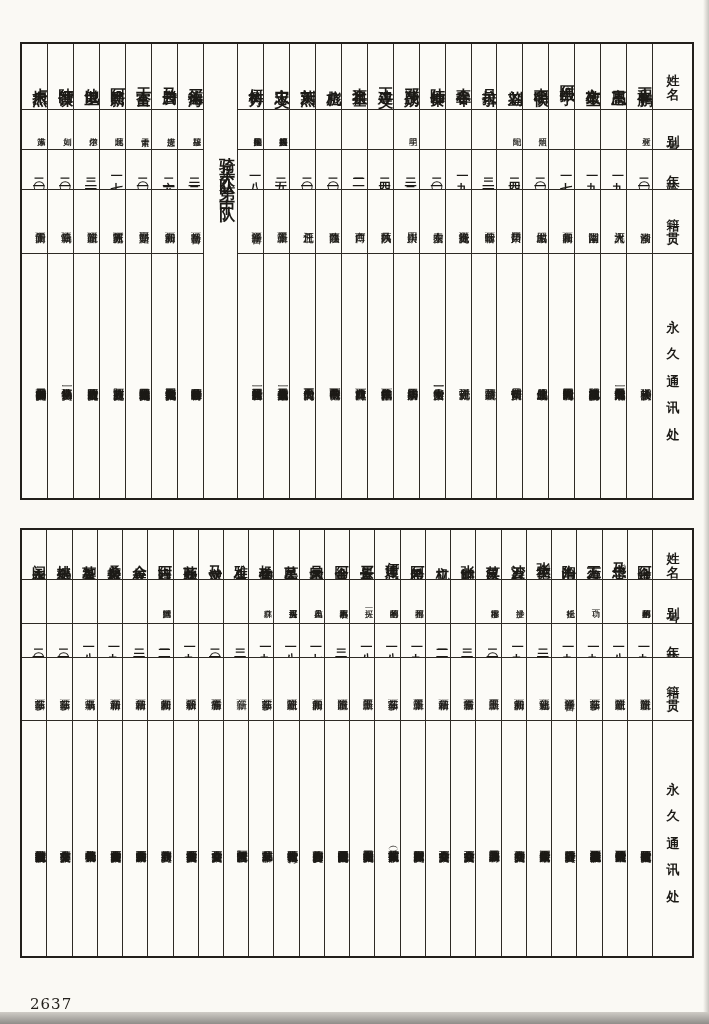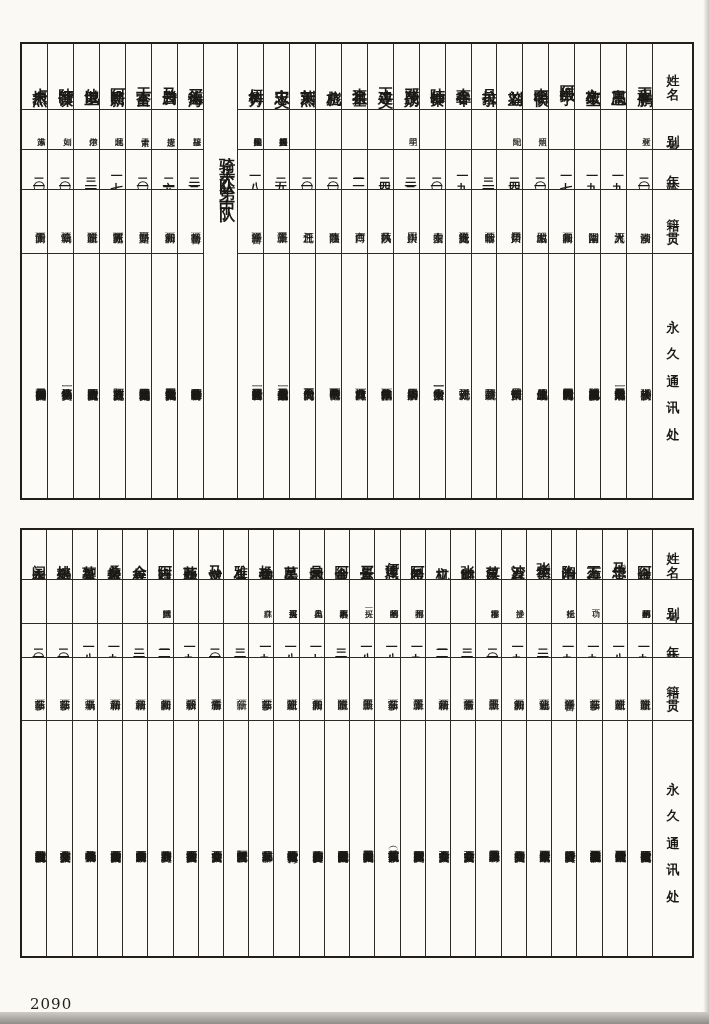--- a/index.html
+++ b/index.html
@@ -565,17 +565,17 @@
       <span class="name">闫永泰</span>
       <span class="note"></span>
     </div>
     <div class="cell r2 alias"></div>
     <div class="cell r3 age">二〇</div>
     <div class="cell r4 origin">新疆莎车</div>
     <div class="cell r5 addr">新疆省莎车县城内大街顾长清先生转</div>
   </div>
     </div>
 
-  <div class="page-number">2090</div>
+  <div class="page-number">2637</div>
 
   <div class="edge-right"></div>
   <div class="edge-bottom"></div>
 </div>
 
 </body></html>

